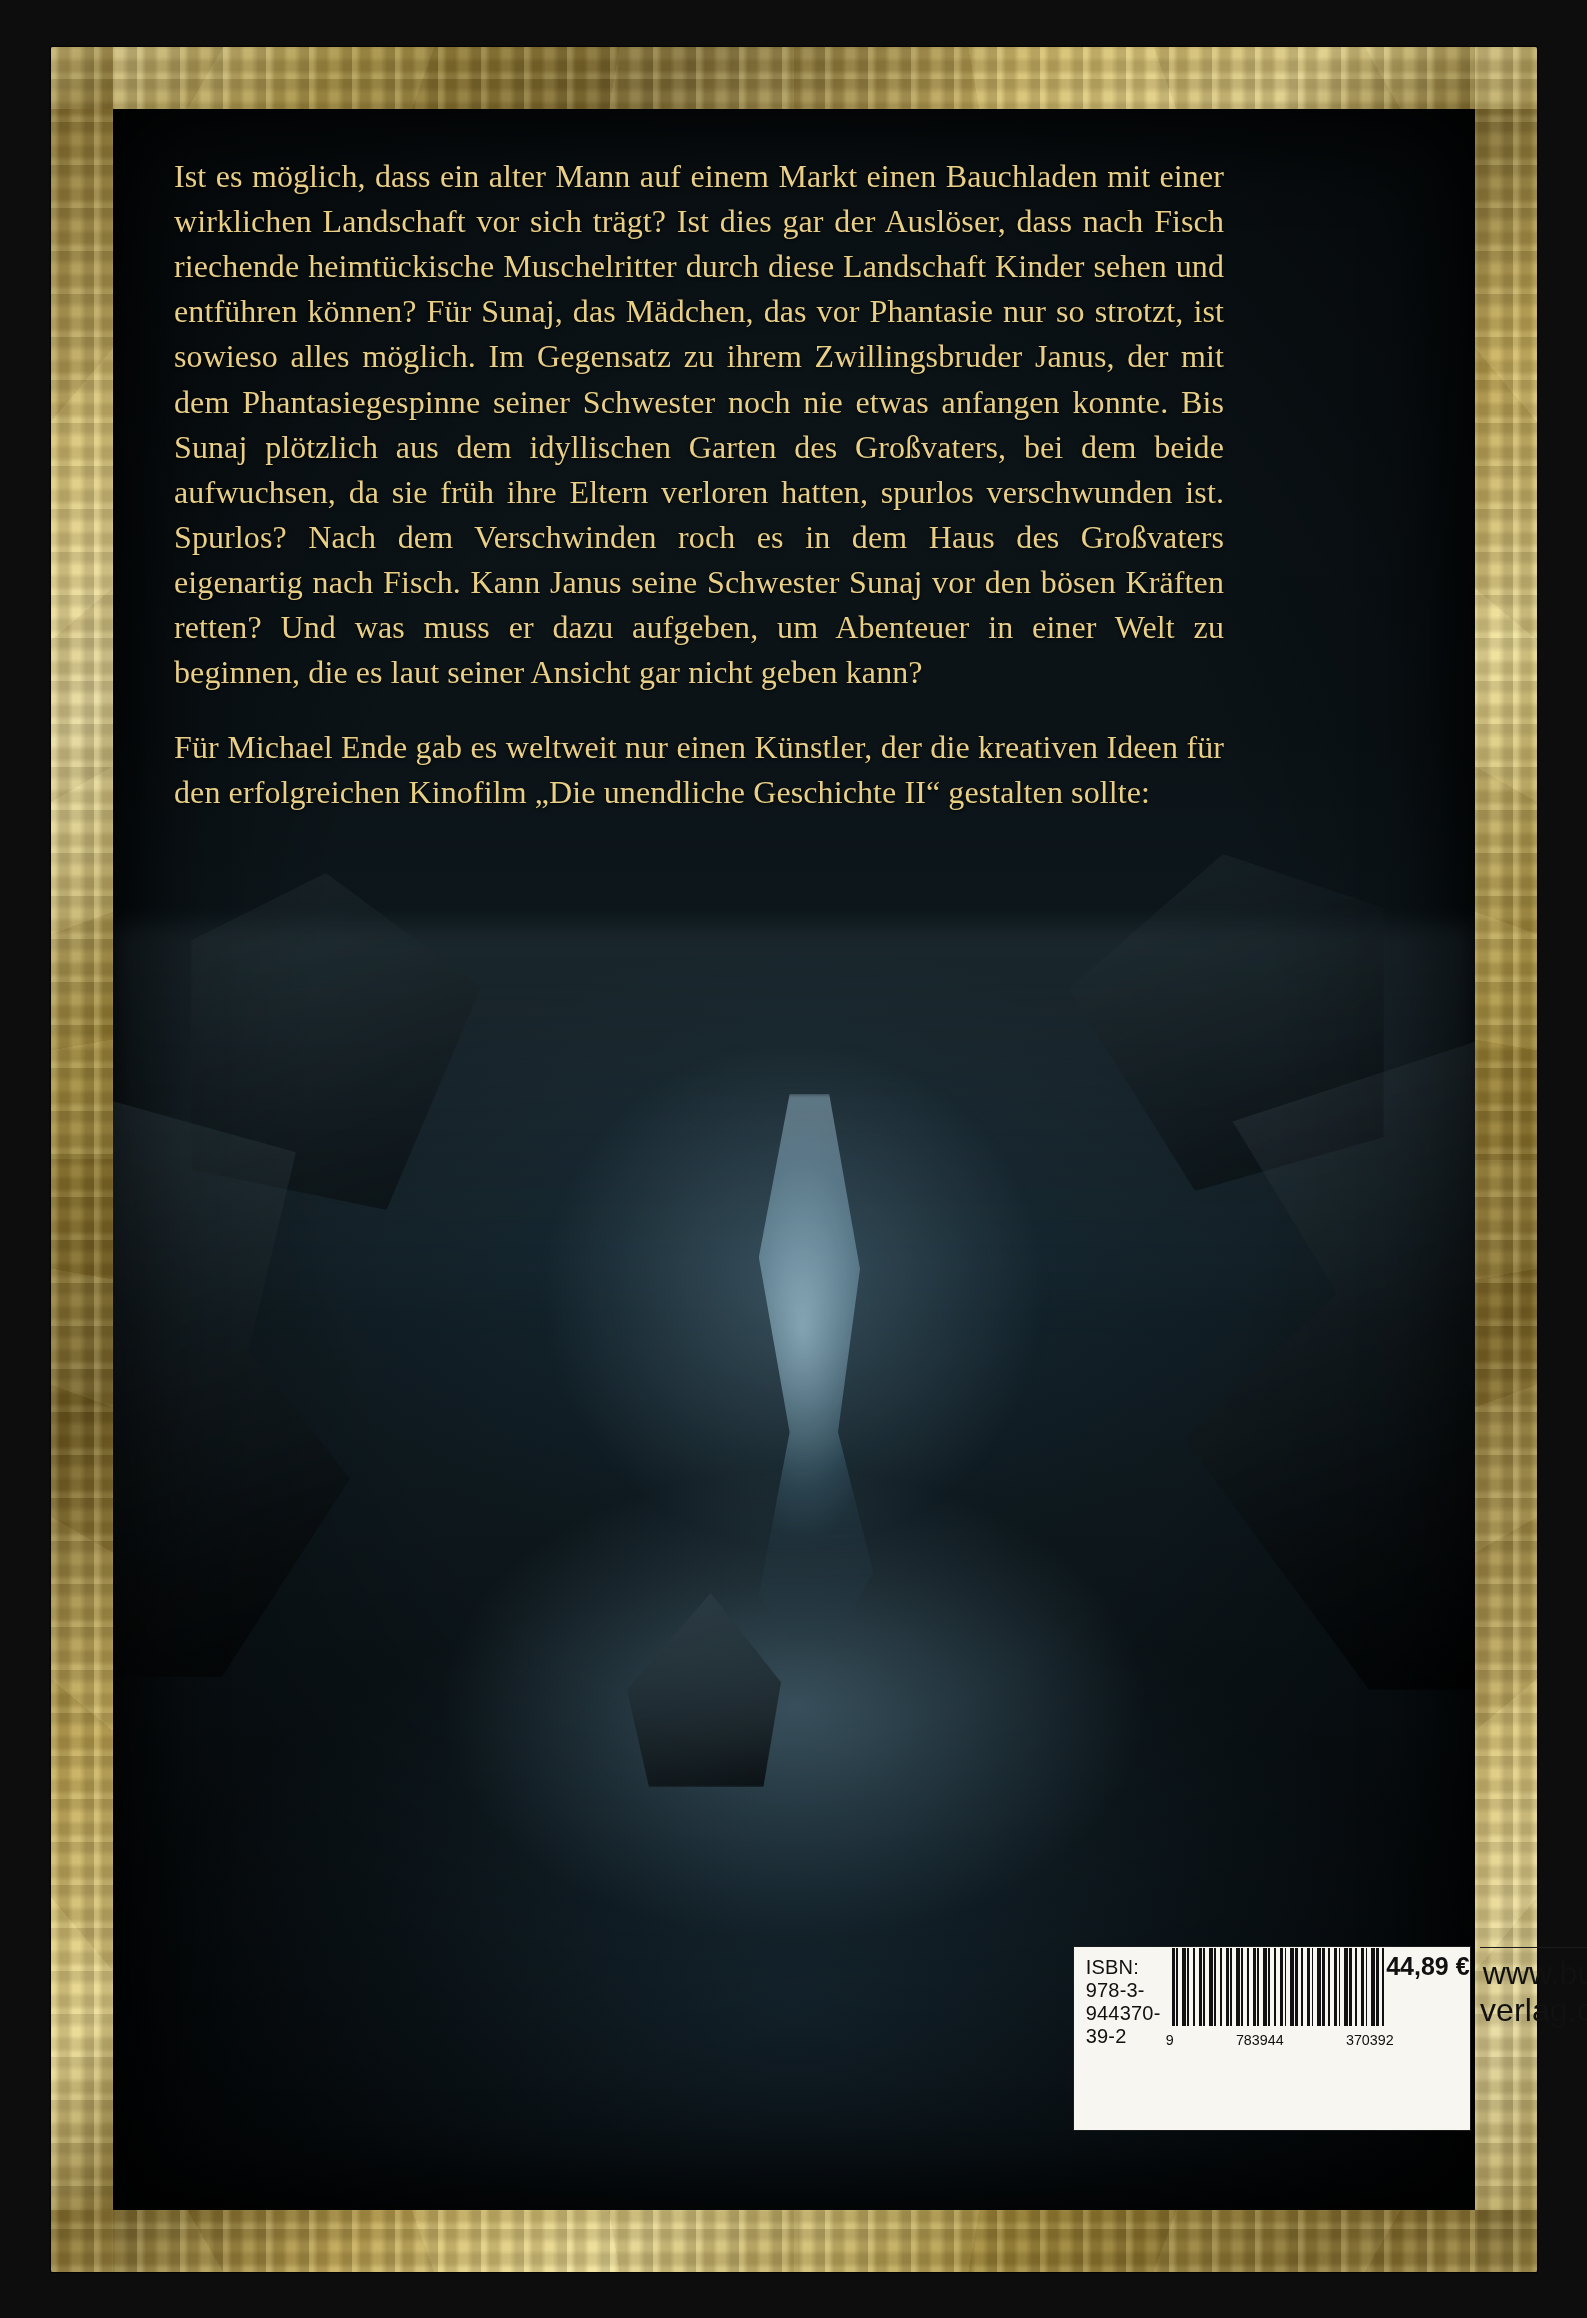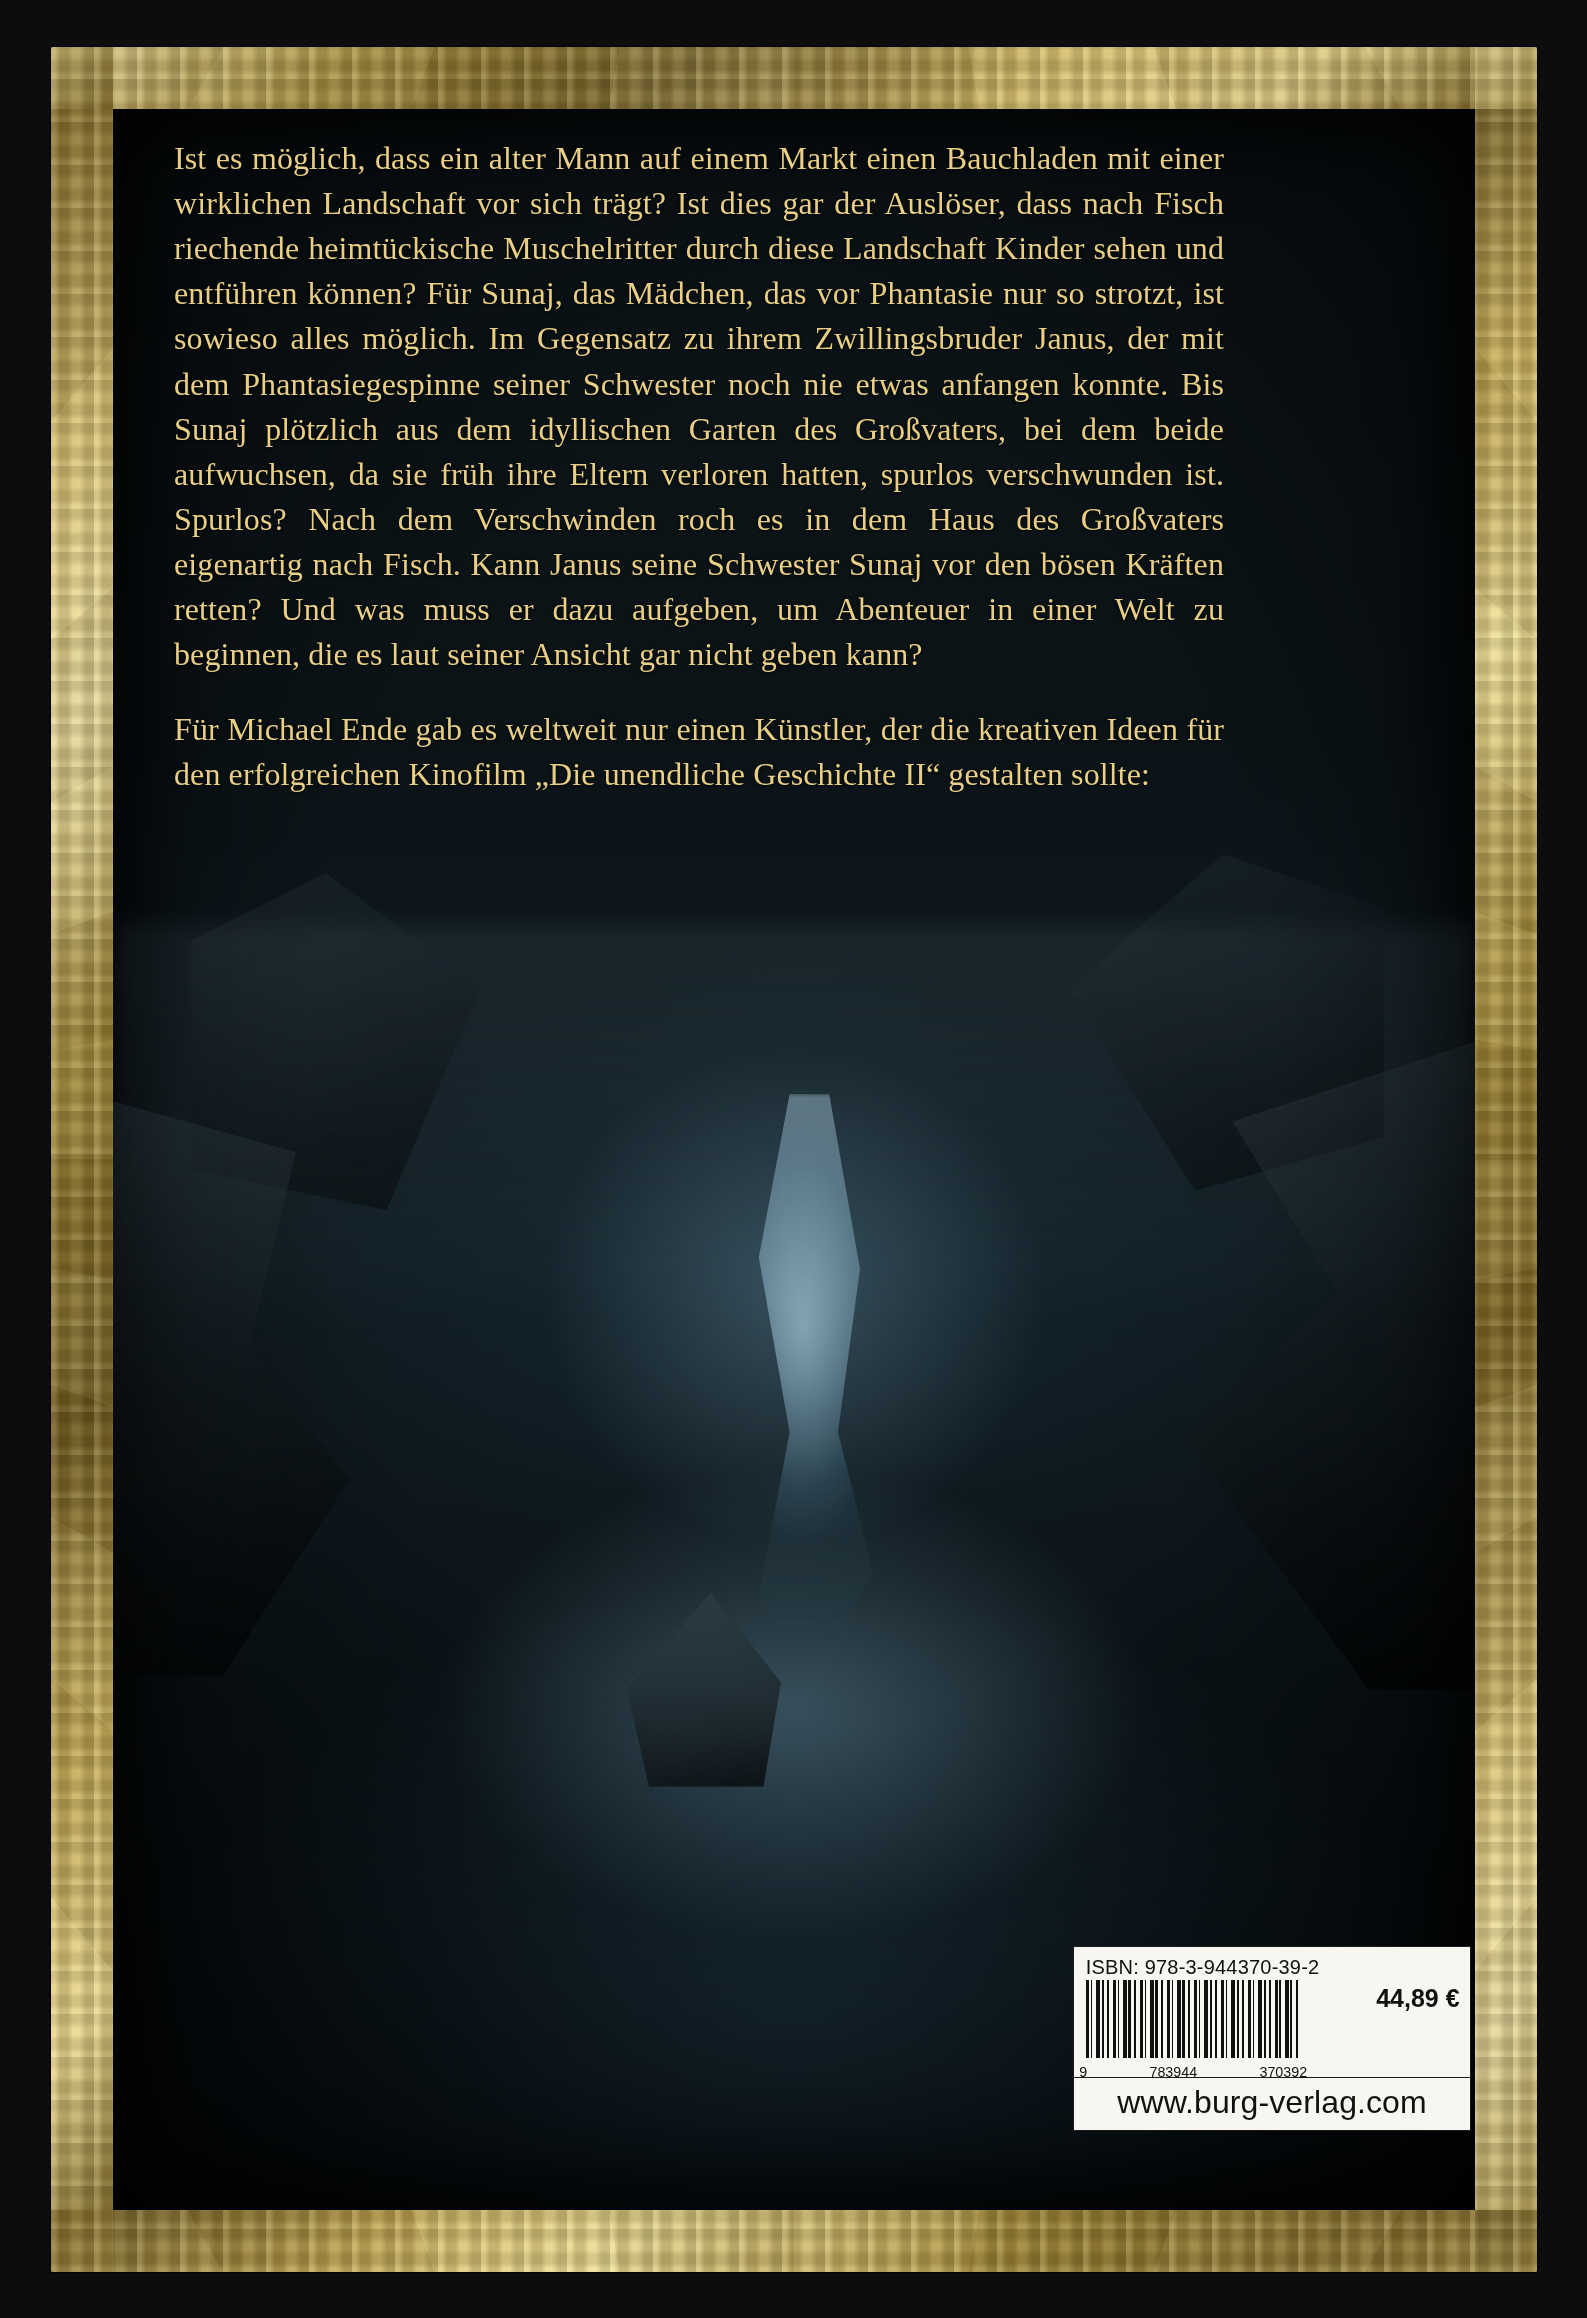--- a/index.html
+++ b/index.html
@@ -152,21 +152,21 @@
   .vignette {
     position:absolute; inset:0;
     background: radial-gradient(ellipse 78% 70% at 50% 46%, rgba(0,0,0,0) 45%, rgba(0,0,0,.78) 100%);
     pointer-events:none;
   }
 
   
   .text-block {
     position: absolute;
     left: 174px;
-    top: 136px;
+    top: 154px;
     width: 1050px;
     color: #e9cf86;
     font-size: 32px;
     line-height: 1.41;
     text-align: justify;
     text-shadow: 0 1.3px 3.2px rgba(0,0,0,.9);
     letter-spacing: 0.1px;
   }
   .text-block p { margin: 0 0 30px 0; }
   .text-block p.last { margin-bottom: 12px; }
@@ -181,21 +181,21 @@
   .isbn-box {
     position: absolute;
     right: 117px;
     bottom: 188px;
     width: 398px;
     height: 185px;
     background: #f7f6f1;
     border: 1.9px solid #1b1b1b;
     box-sizing: border-box;
     display: flex;
-    flex-direction: column;
+    flex-direction: row;
     justify-content: space-between;
     font-family: "Liberation Sans", sans-serif;
     color: #111;
   }
   .isbn-top {
     padding: 9px 0 0 11.7px;
     font-size: 20px;
     letter-spacing: 0.2px;
   }
   .isbn-mid {

